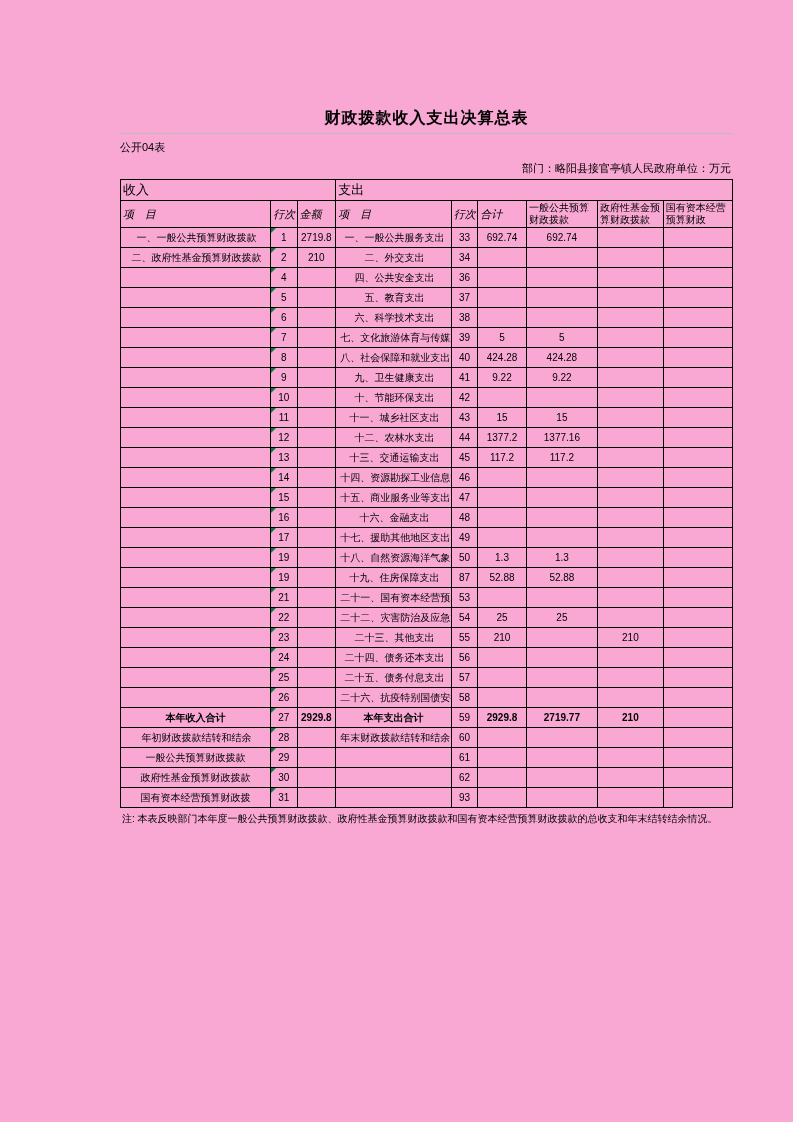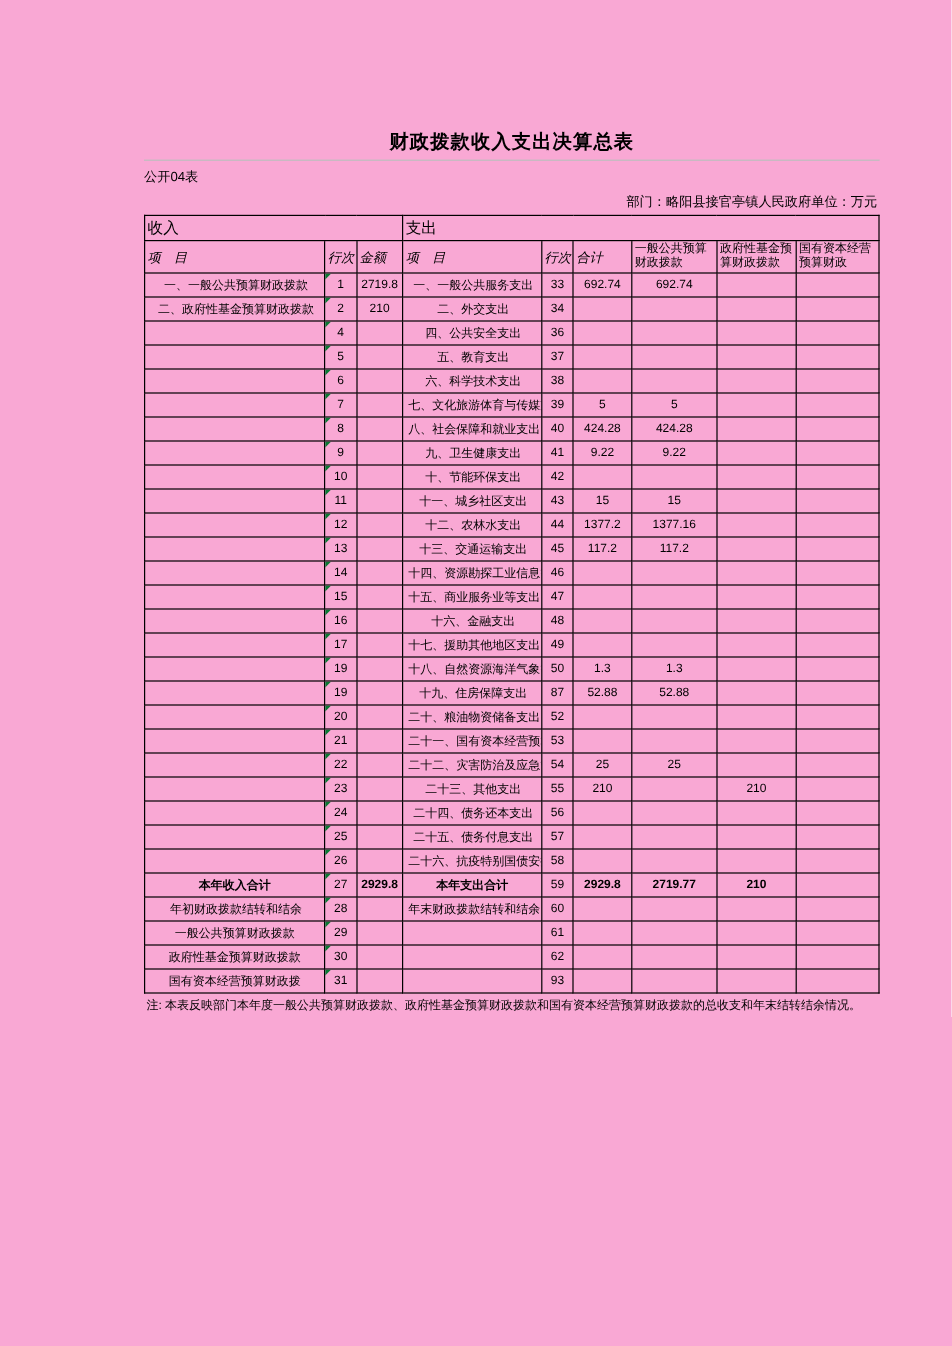--- a/index.html
+++ b/index.html
@@ -344,31 +344,20 @@
             <td class="c-center"></td>
             <td class="c-left">十九、住房保障支出</td>
             <td class="c-center">87</td>
             <td class="c-center">52.88</td>
             <td class="c-center">52.88</td>
             <td class="c-center"></td>
             <td class="c-center"></td>
           </tr>
           <tr>
             <td class="c-left"></td>
-            <td class="c-center mark">20</td>
-            <td class="c-center"></td>
-            <td class="c-left">二十、粮油物资储备支出</td>
-            <td class="c-center">52</td>
-            <td class="c-center"></td>
-            <td class="c-center"></td>
-            <td class="c-center"></td>
-            <td class="c-center"></td>
-          </tr>
-          <tr>
-            <td class="c-left"></td>
             <td class="c-center mark">21</td>
             <td class="c-center"></td>
             <td class="c-left">二十一、国有资本经营预算</td>
             <td class="c-center">53</td>
             <td class="c-center"></td>
             <td class="c-center"></td>
             <td class="c-center"></td>
             <td class="c-center"></td>
           </tr>
           <tr>

